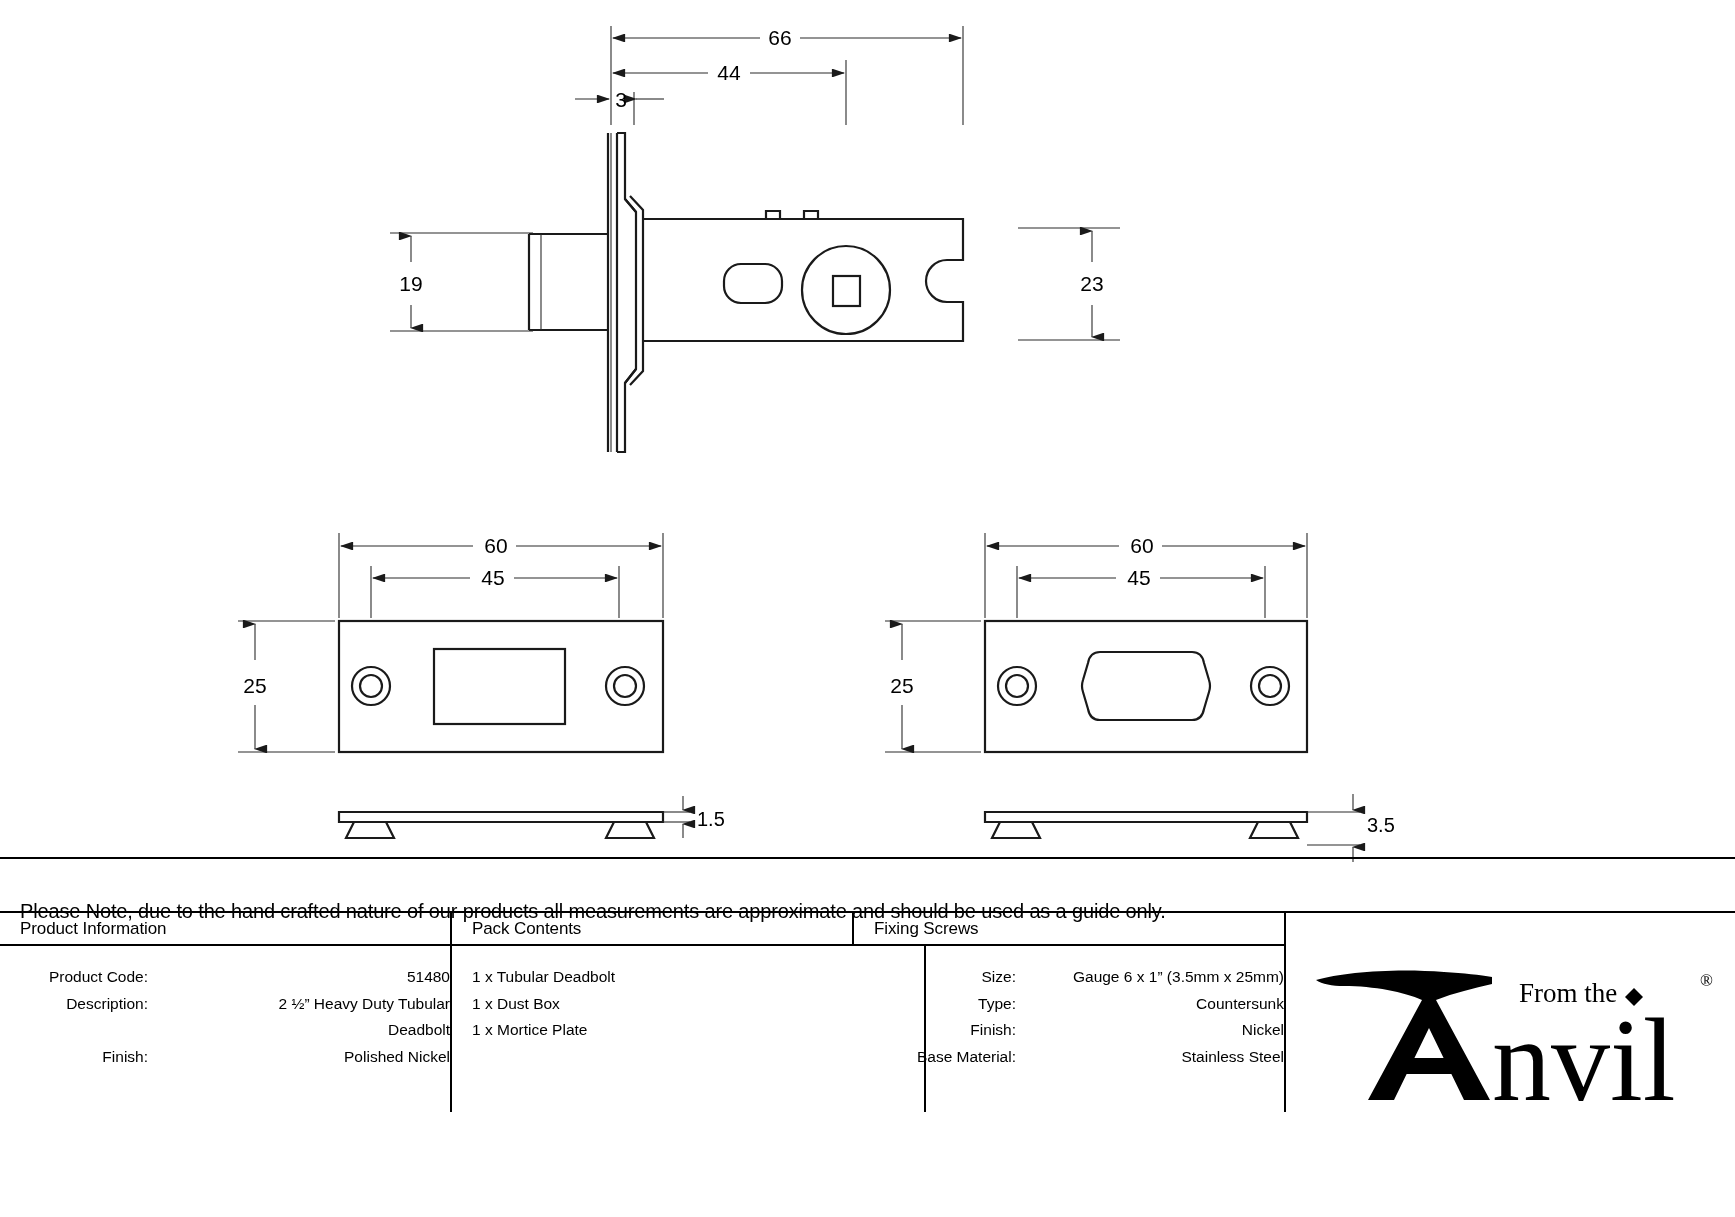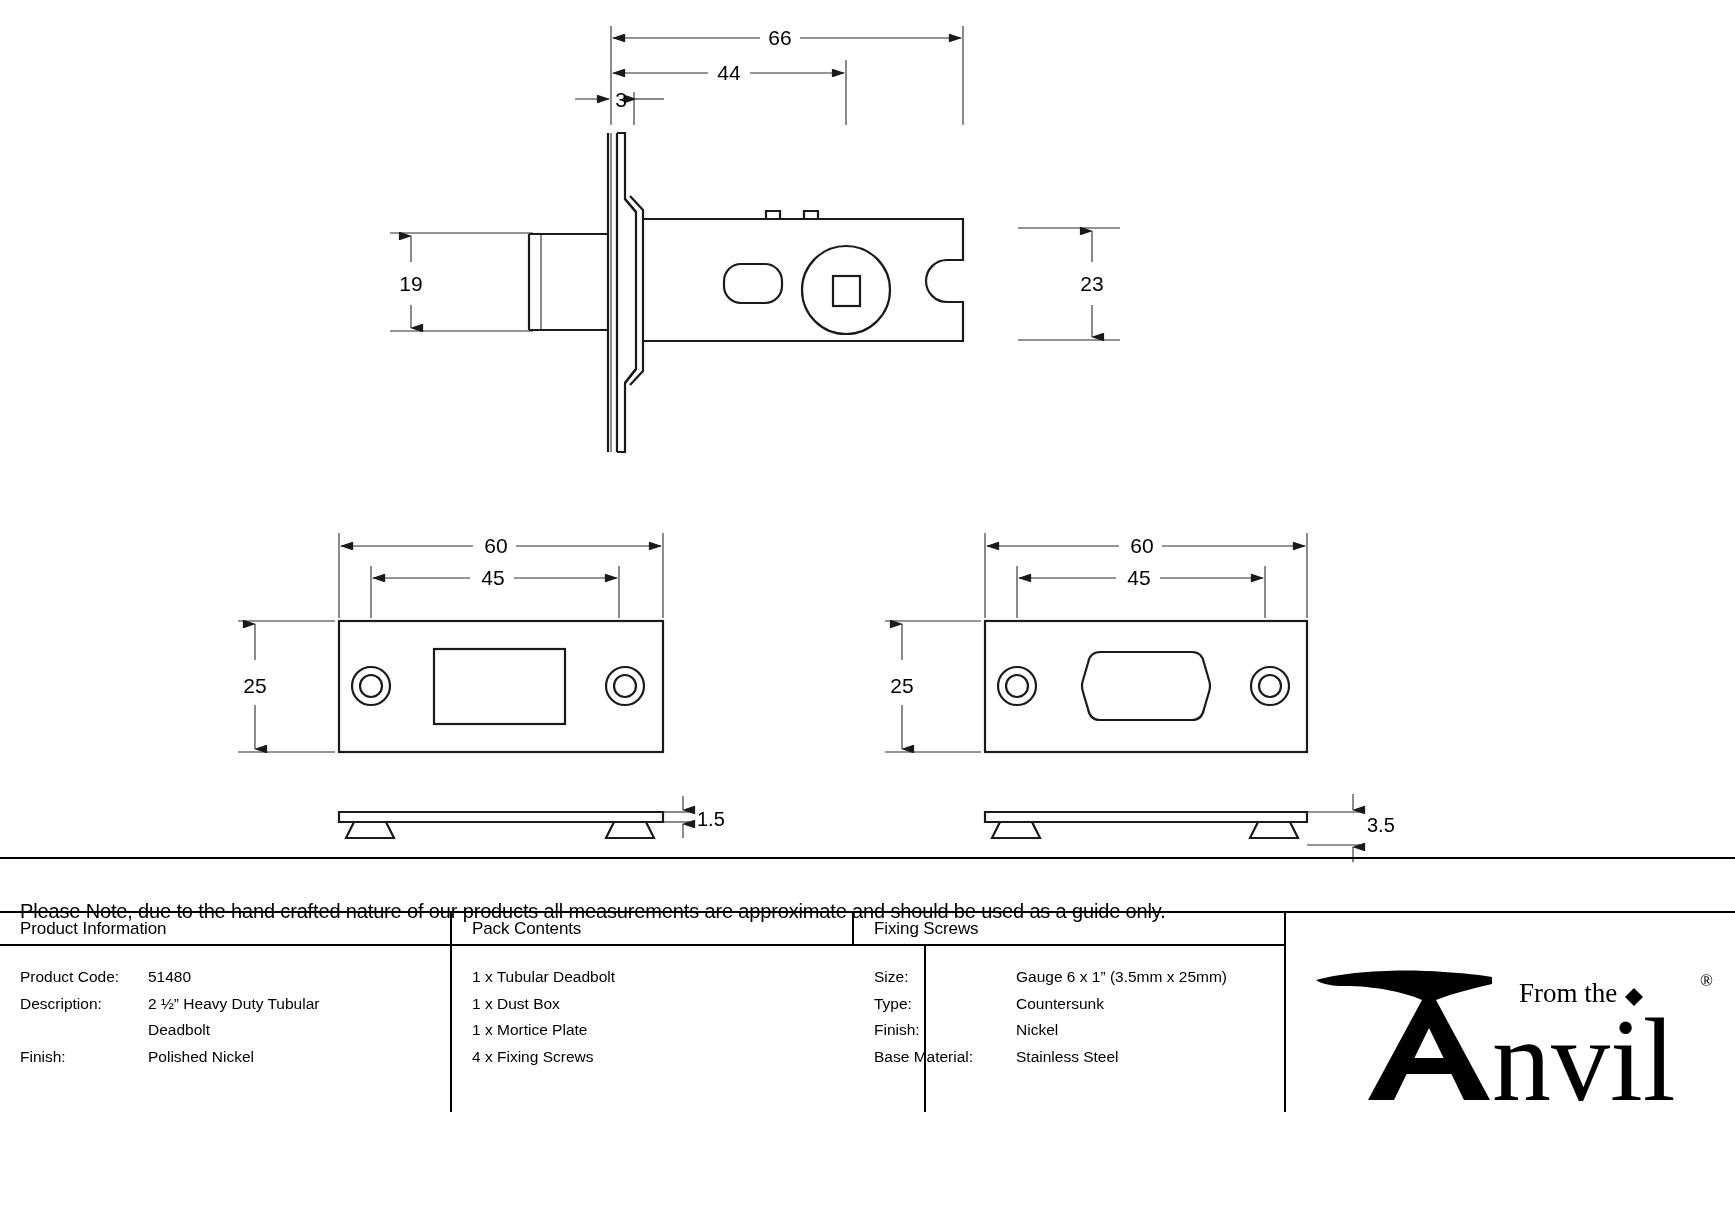--- a/index.html
+++ b/index.html
@@ -39,21 +39,21 @@
 
   .body-row{position:absolute;left:0;top:89px;width:1735px;height:166px;}
   .body-cell{
     position:absolute;top:0;height:166px;box-sizing:border-box;font-size:15.5px;
   }
   .bc1{left:0;width:452px;border-right:2.5px solid #000;}
   .bc2{left:452px;width:474px;border-right:2.5px solid #000;}
   .bc3{left:854px;width:432px;border-right:2.5px solid #000;}
   .bc4{left:1286px;width:449px;}
 
-  .spec{position:relative;padding:18px 0 0 20px;}
+  .spec{position:relative;padding:18px 0 0 20px;text-align:right;}
   .spec .line{display:flex;line-height:26.5px;white-space:nowrap;}
   .spec .k{width:128px;flex:none;}
   .spec .v{flex:1;}
   .spec.screws .k{width:142px;}
   .spec .cont{padding-left:128px;line-height:26.5px;}
 
   .plain{padding:18px 0 0 20px;}
   .plain div{line-height:26.5px;white-space:nowrap;}
 
   
@@ -282,21 +282,20 @@
             <span class="v">Polished Nickel</span>
           </div>
         </div>
       </div>
 
       <div class="body-cell bc2">
         <div class="plain">
           <div>1 x Tubular Deadbolt</div>
           <div>1 x Dust Box</div>
           <div>1 x Mortice Plate</div>
-          <div>4 x Fixing Screws</div>
         </div>
       </div>
 
       <div class="body-cell bc3">
         <div class="spec screws">
           <div class="line">
             <span class="k">Size:</span>
             <span class="v">Gauge 6 x 1” (3.5mm x 25mm)</span>
           </div>
           <div class="line">

